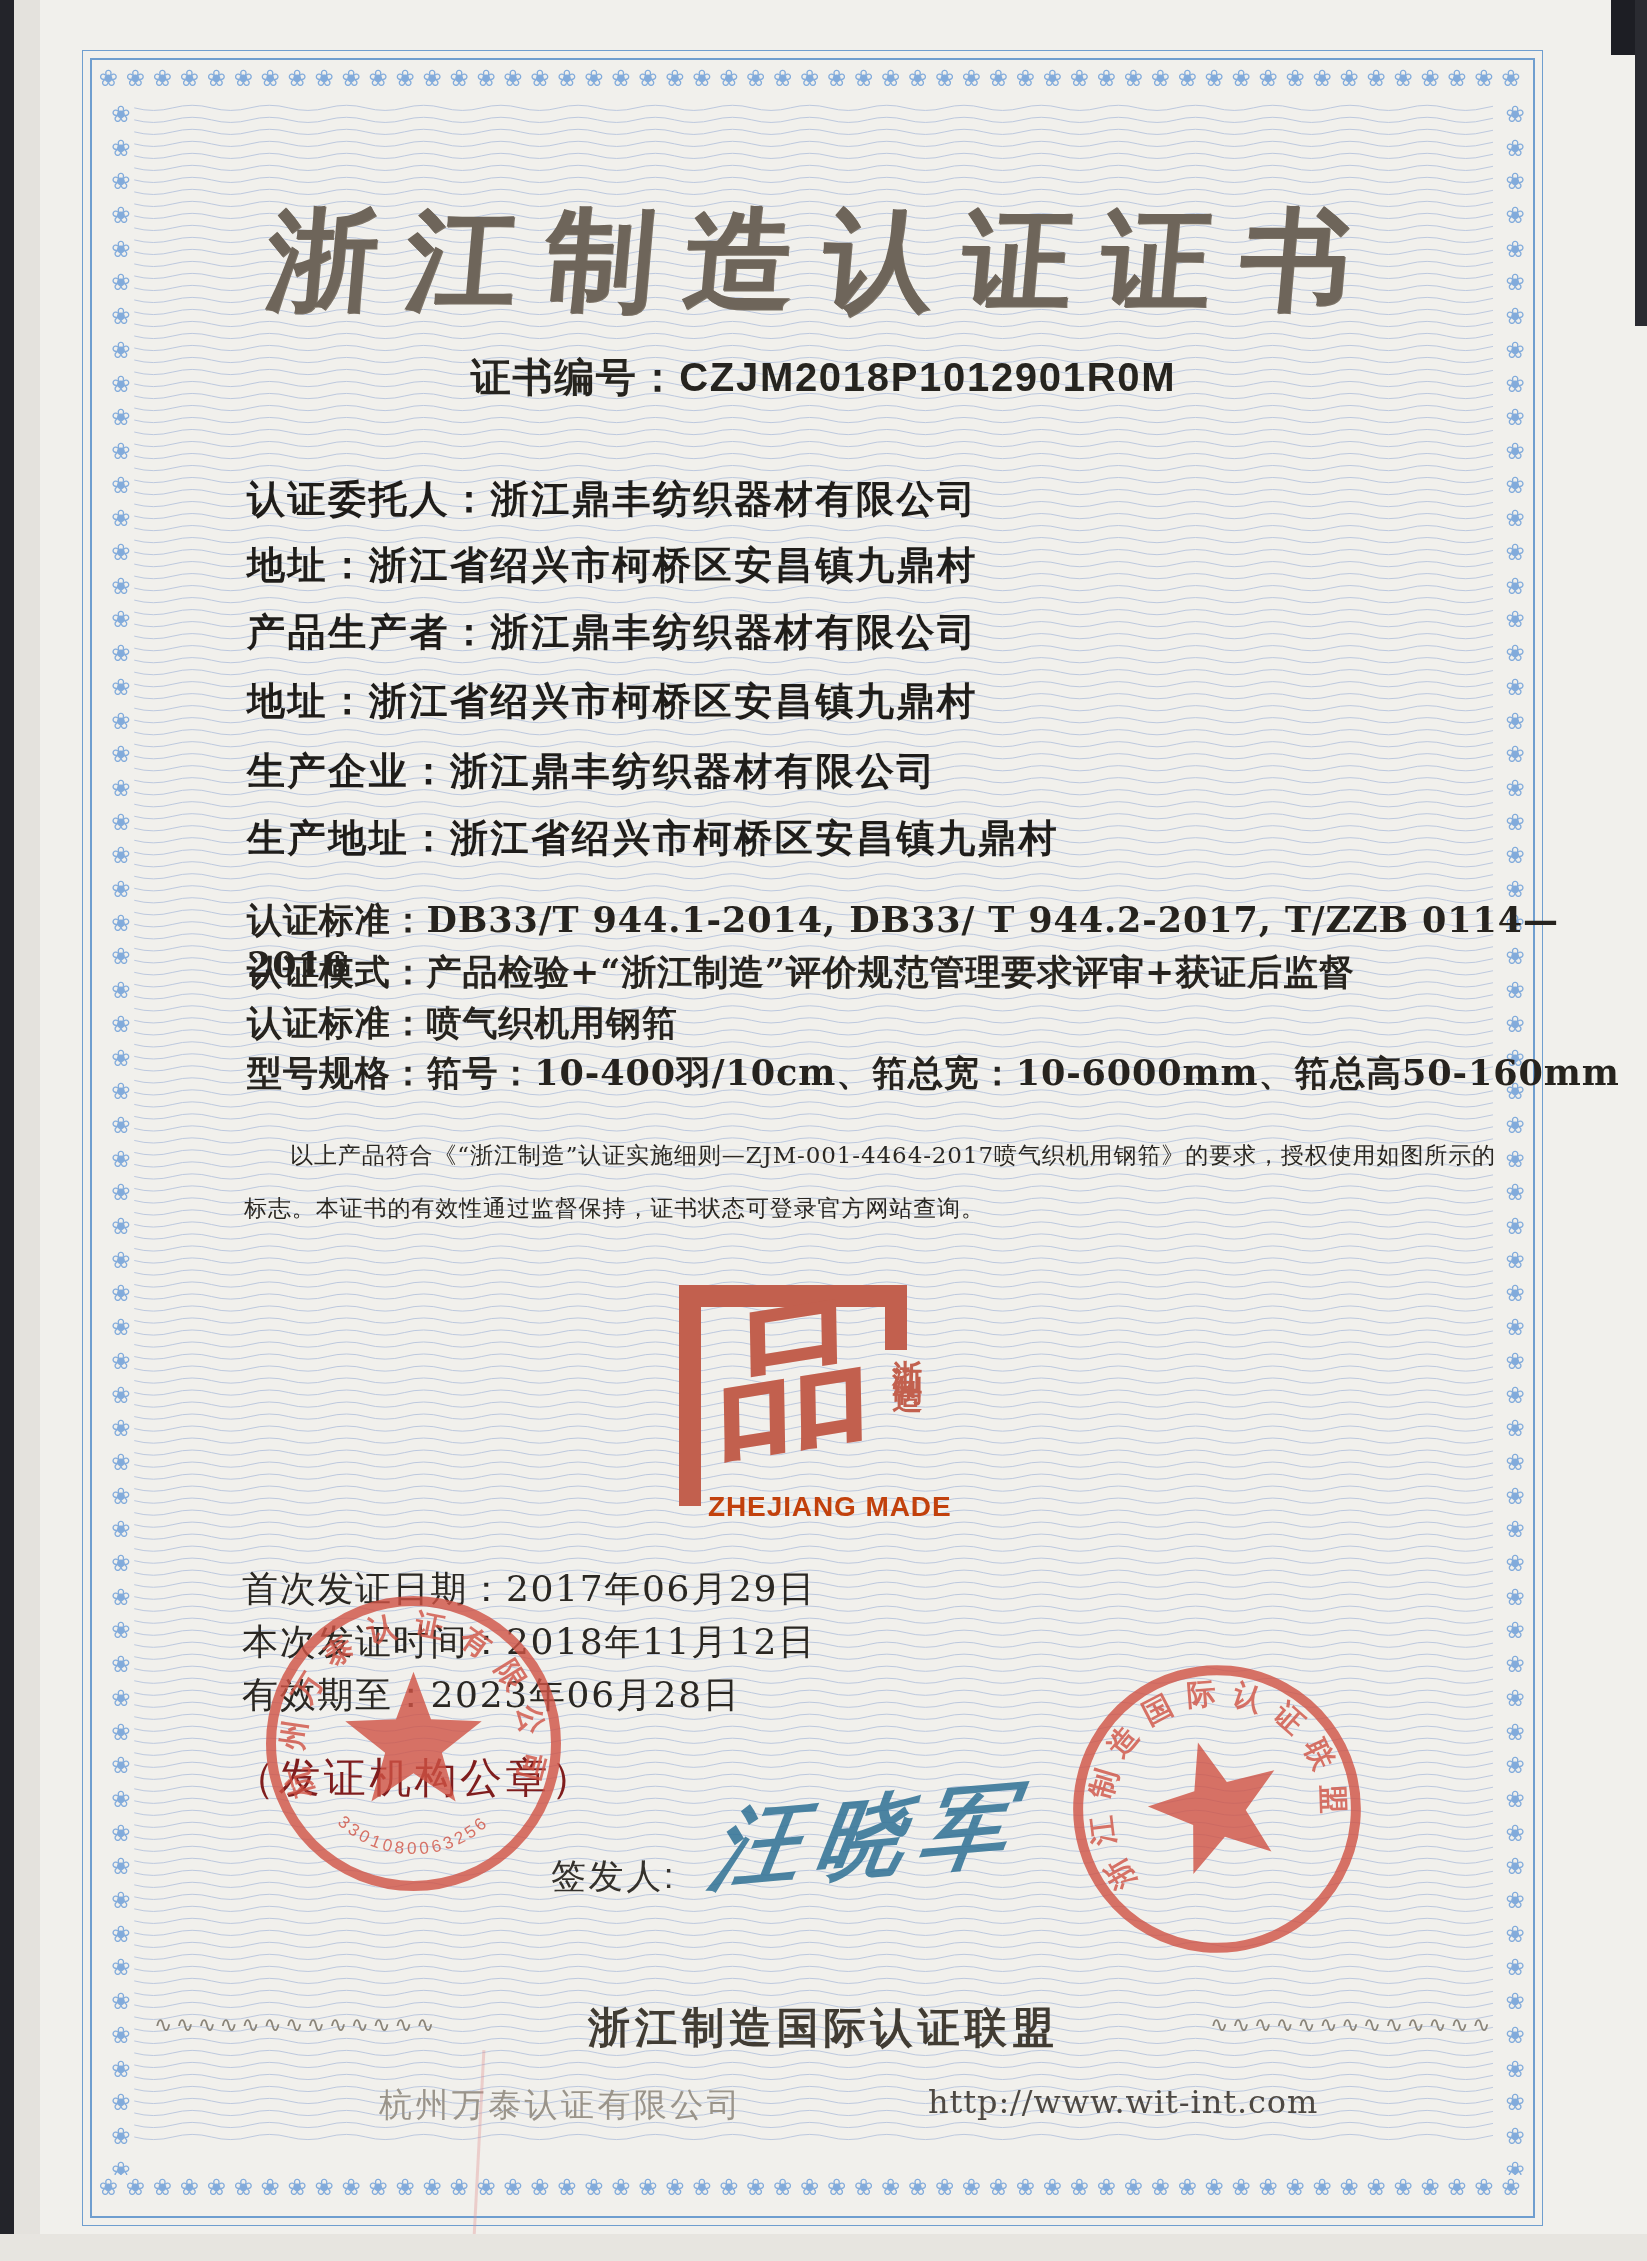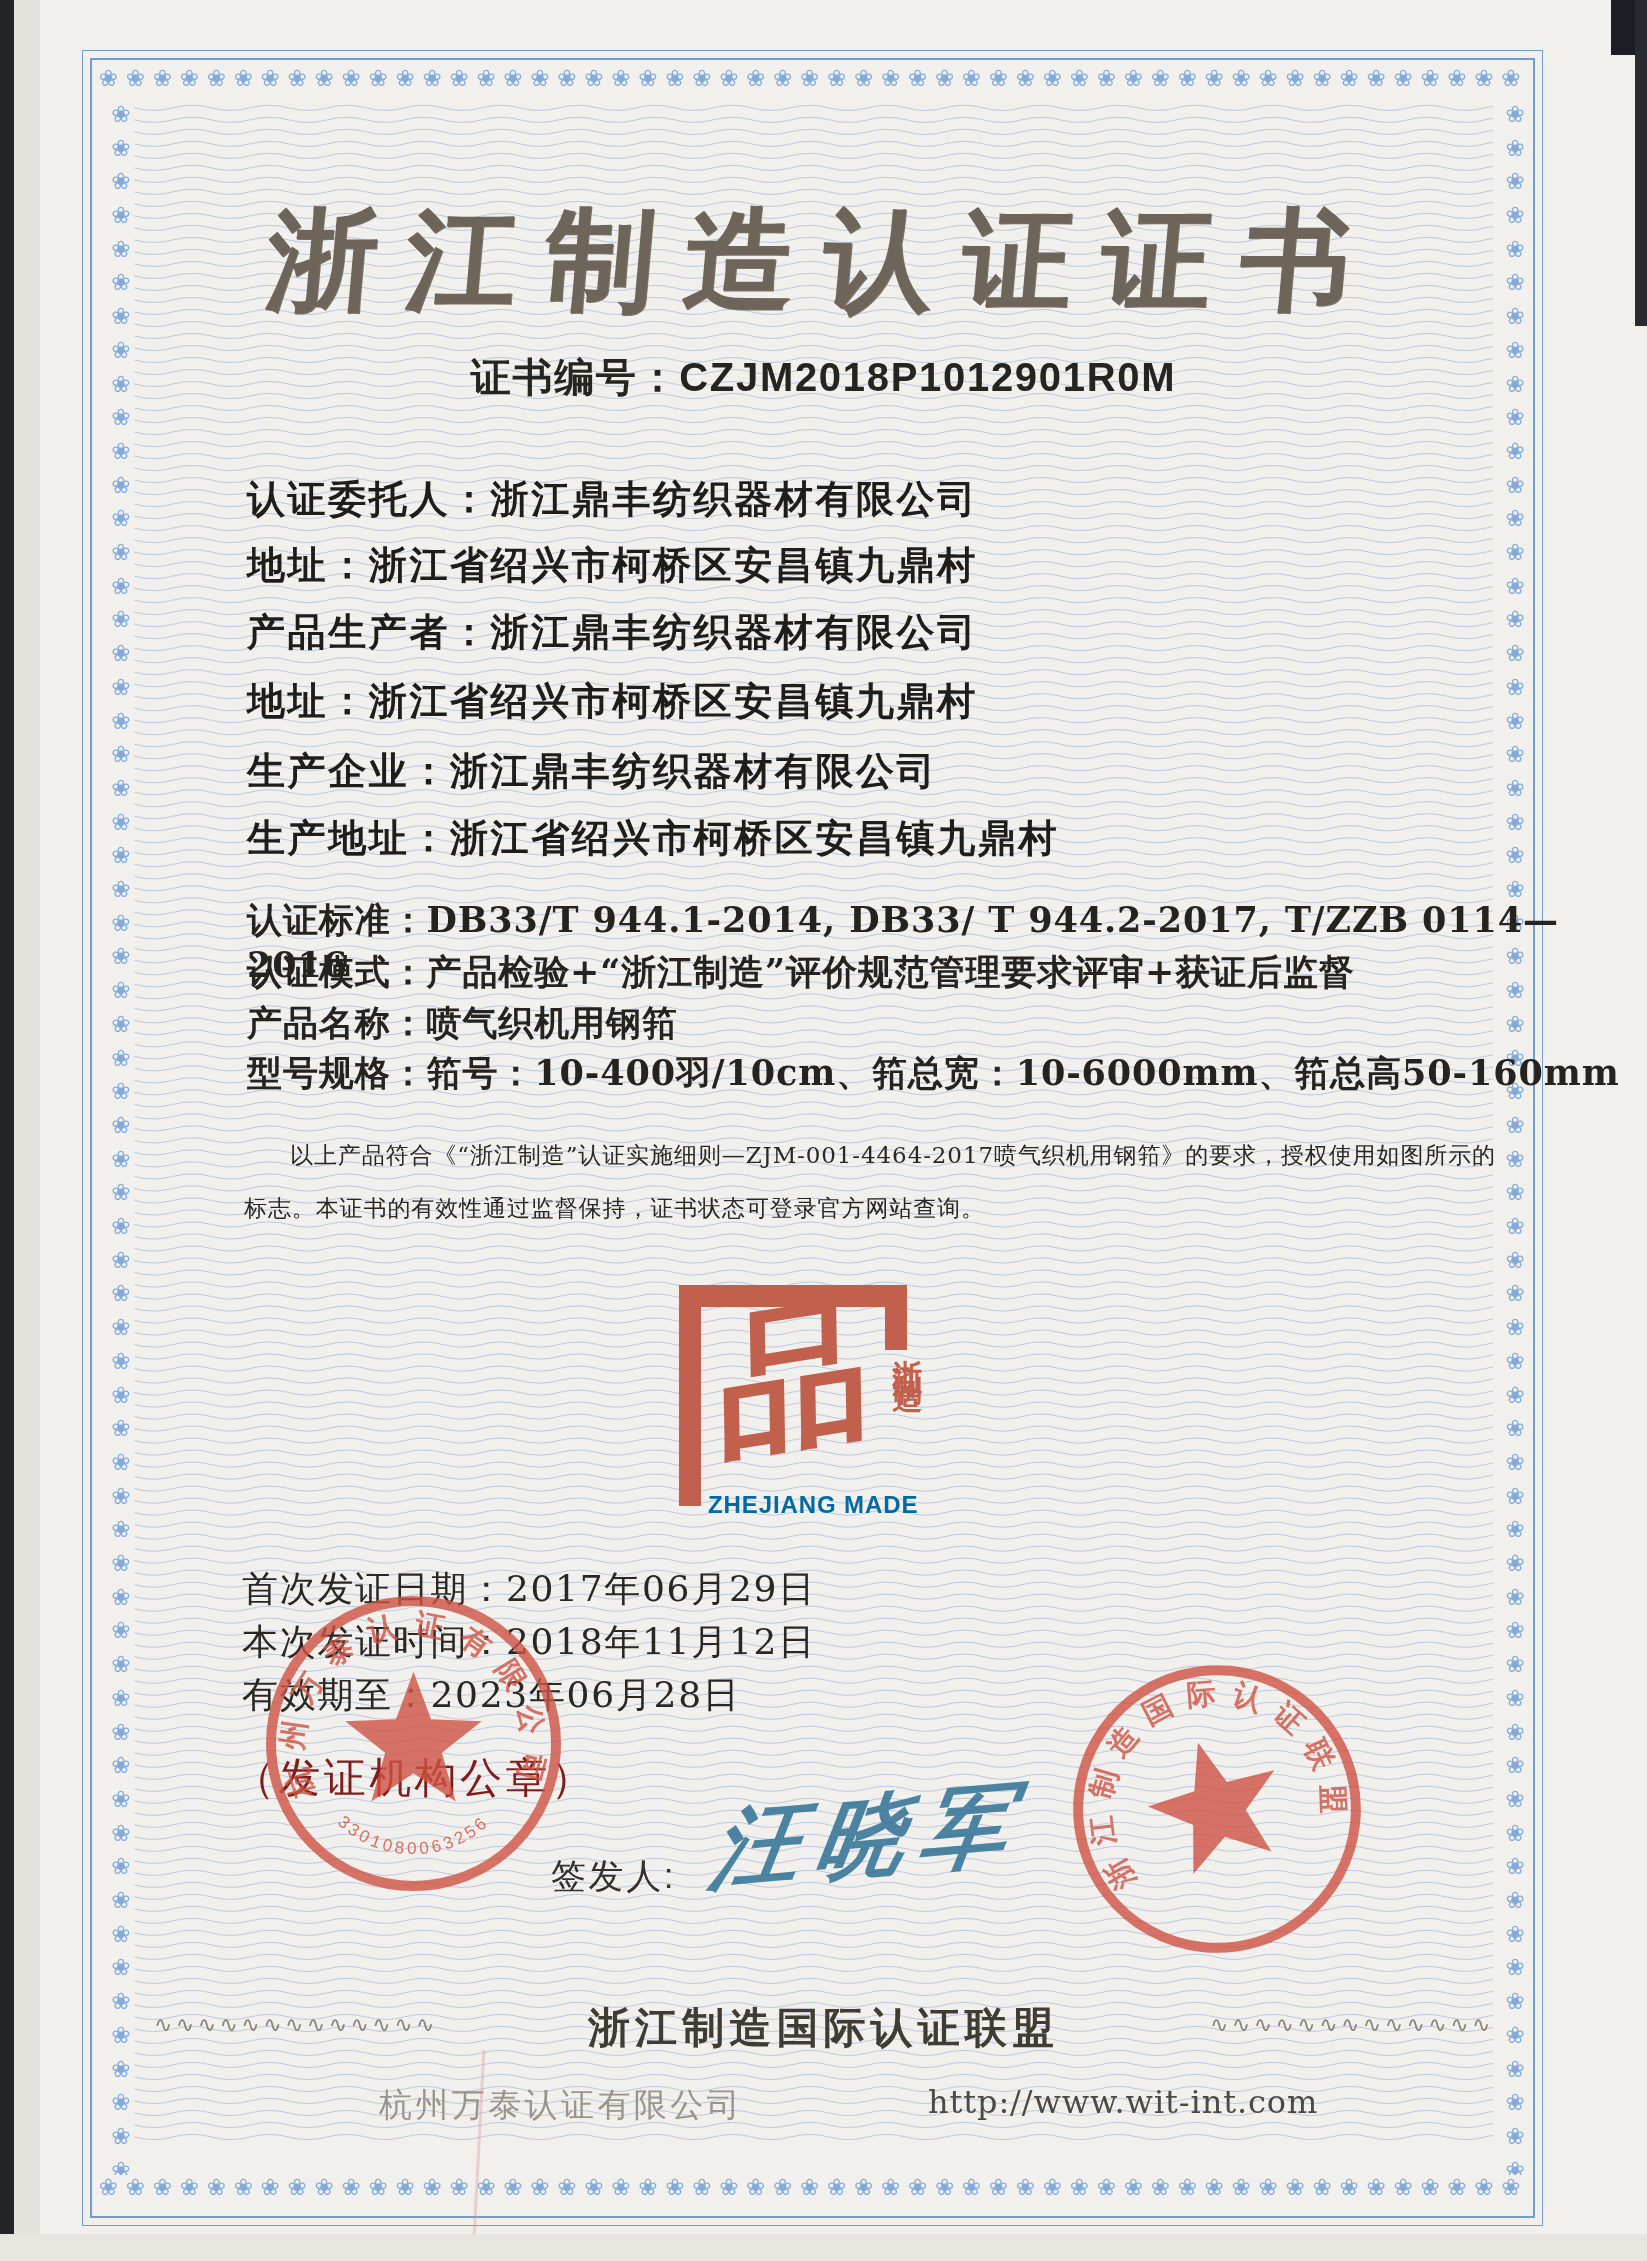--- a/index.html
+++ b/index.html
@@ -45,21 +45,21 @@
   .logo{position:absolute;left:679px;top:1285px;width:250px;height:237px;}
   .logo .bar-top{position:absolute;left:0;top:0;width:228px;height:22px;background:#c2604e;}
   .logo .bar-stub{position:absolute;left:206px;top:0;width:22px;height:65px;background:#c2604e;}
   .logo .bar-left{position:absolute;left:0;top:0;width:22px;height:221px;background:#c2604e;}
   .logo .mark{position:absolute;left:29px;top:5.1px;width:172px;height:180px;
     font-family:"DejaVu Serif","Liberation Serif",serif;font-weight:bold;font-size:153px;line-height:172px;
     color:#c2604e;transform:rotate(-9deg) skewX(-8deg);text-align:center;}
   .logo .side{position:absolute;right:1.7px;top:50px;writing-mode:vertical-rl;
     font-weight:bold;font-size:30px;letter-spacing:7.7px;color:#c2604e;}
   .logo .caption{position:absolute;left:29px;top:206px;width:216px;
-    font-weight:bold;font-size:24px;letter-spacing:0.9px;color:#0369a1;white-space:nowrap;}
+    font-weight:bold;font-size:28px;letter-spacing:0.9px;color:#c2410c;white-space:nowrap;}
 
   .dateline{position:absolute;left:214px;font-family:"DejaVu Serif","Liberation Serif",serif;font-size:36px;color:#2a2722;letter-spacing:1.7px;margin-left:28px;}
   .sealnote{position:absolute;left:233px;top:1750px;font-family:Liberation Mono, monospace;font-size:42px;color:#7f1d1d;letter-spacing:3.4px;}
 
   .issuer-label{position:absolute;left:551px;top:1853px;font-size:35px;color:#34312c;letter-spacing:2.6px;}
   .signature{position:absolute;left:712px;top:1777px;font-family:"DejaVu Serif","Liberation Serif",serif;
     font-style:italic;font-weight:bold;font-size:89px;color:#2f7195;opacity:.85;
     transform:rotate(-5deg) skewX(-14deg);letter-spacing:15.4px;}
 
   .stamp{position:absolute;opacity:.8;}
@@ -273,21 +273,21 @@
 
     <div class="field" style="top:474px">认证委托人：浙江鼎丰纺织器材有限公司</div>
     <div class="field" style="top:540px">地址：浙江省绍兴市柯桥区安昌镇九鼎村</div>
     <div class="field" style="top:607px">产品生产者：浙江鼎丰纺织器材有限公司</div>
     <div class="field" style="top:676px">地址：浙江省绍兴市柯桥区安昌镇九鼎村</div>
     <div class="field" style="top:746px">生产企业：浙江鼎丰纺织器材有限公司</div>
     <div class="field" style="top:813px">生产地址：浙江省绍兴市柯桥区安昌镇九鼎村</div>
 
     <div class="std" style="top:897px">认证标准：DB33/T 944.1-2014, DB33/ T 944.2-2017, T/ZZB 0114—2016</div>
     <div class="std" style="top:949px">认证模式：产品检验+“浙江制造”评价规范管理要求评审+获证后监督</div>
-    <div class="std" style="top:1000px">产品名称：喷气织机用钢筘</div>
+    <div class="std" style="top:1000px">认证标准：喷气织机用钢筘</div>
     <div class="std" style="top:1050px">型号规格：筘号：10-400羽/10cm、筘总宽：10-6000mm、筘总高50-160mm</div>
 
     <div class="statement">以上产品符合《“浙江制造”认证实施细则—ZJM-001-4464-2017喷气织机用钢筘》的要求，授权使用如图所示的标志。本证书的有效性通过监督保持，证书状态可登录官方网站查询。</div>
 
     <div class="logo">
       <div class="bar-top"></div>
       <div class="bar-stub"></div>
       <div class="bar-left"></div>
       <div class="mark">品</div>
       <div class="side">浙江制造</div>

